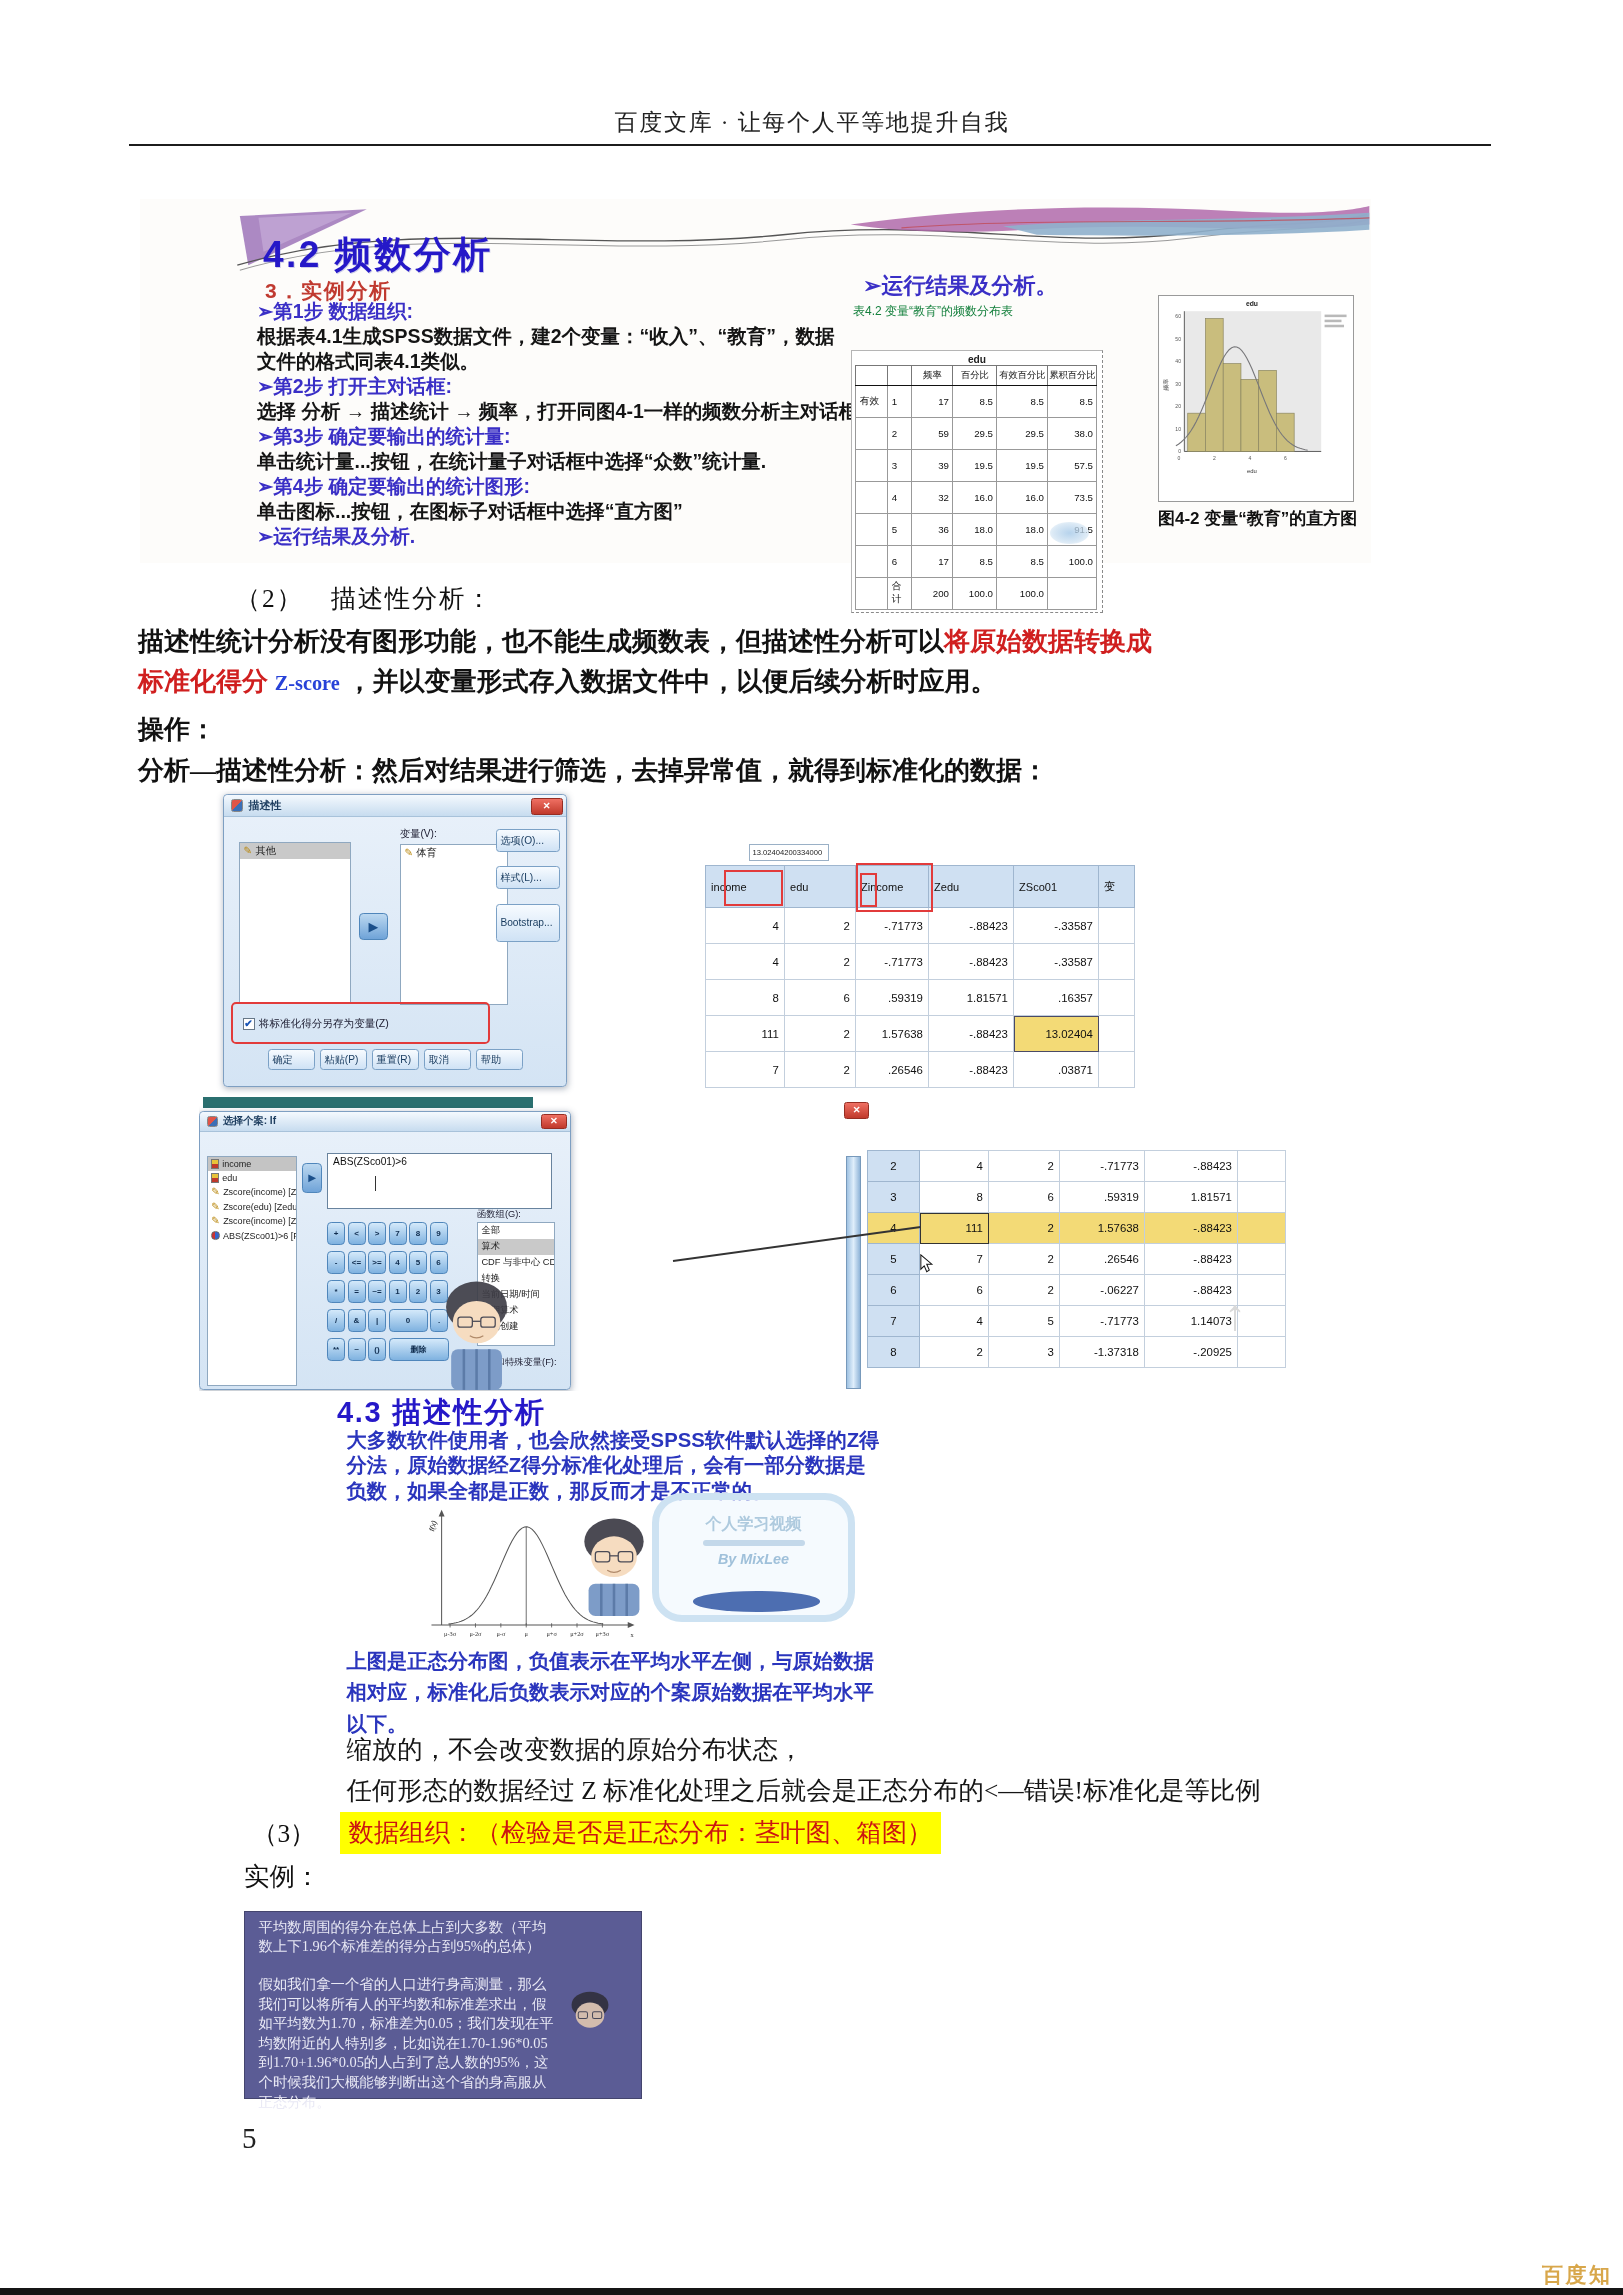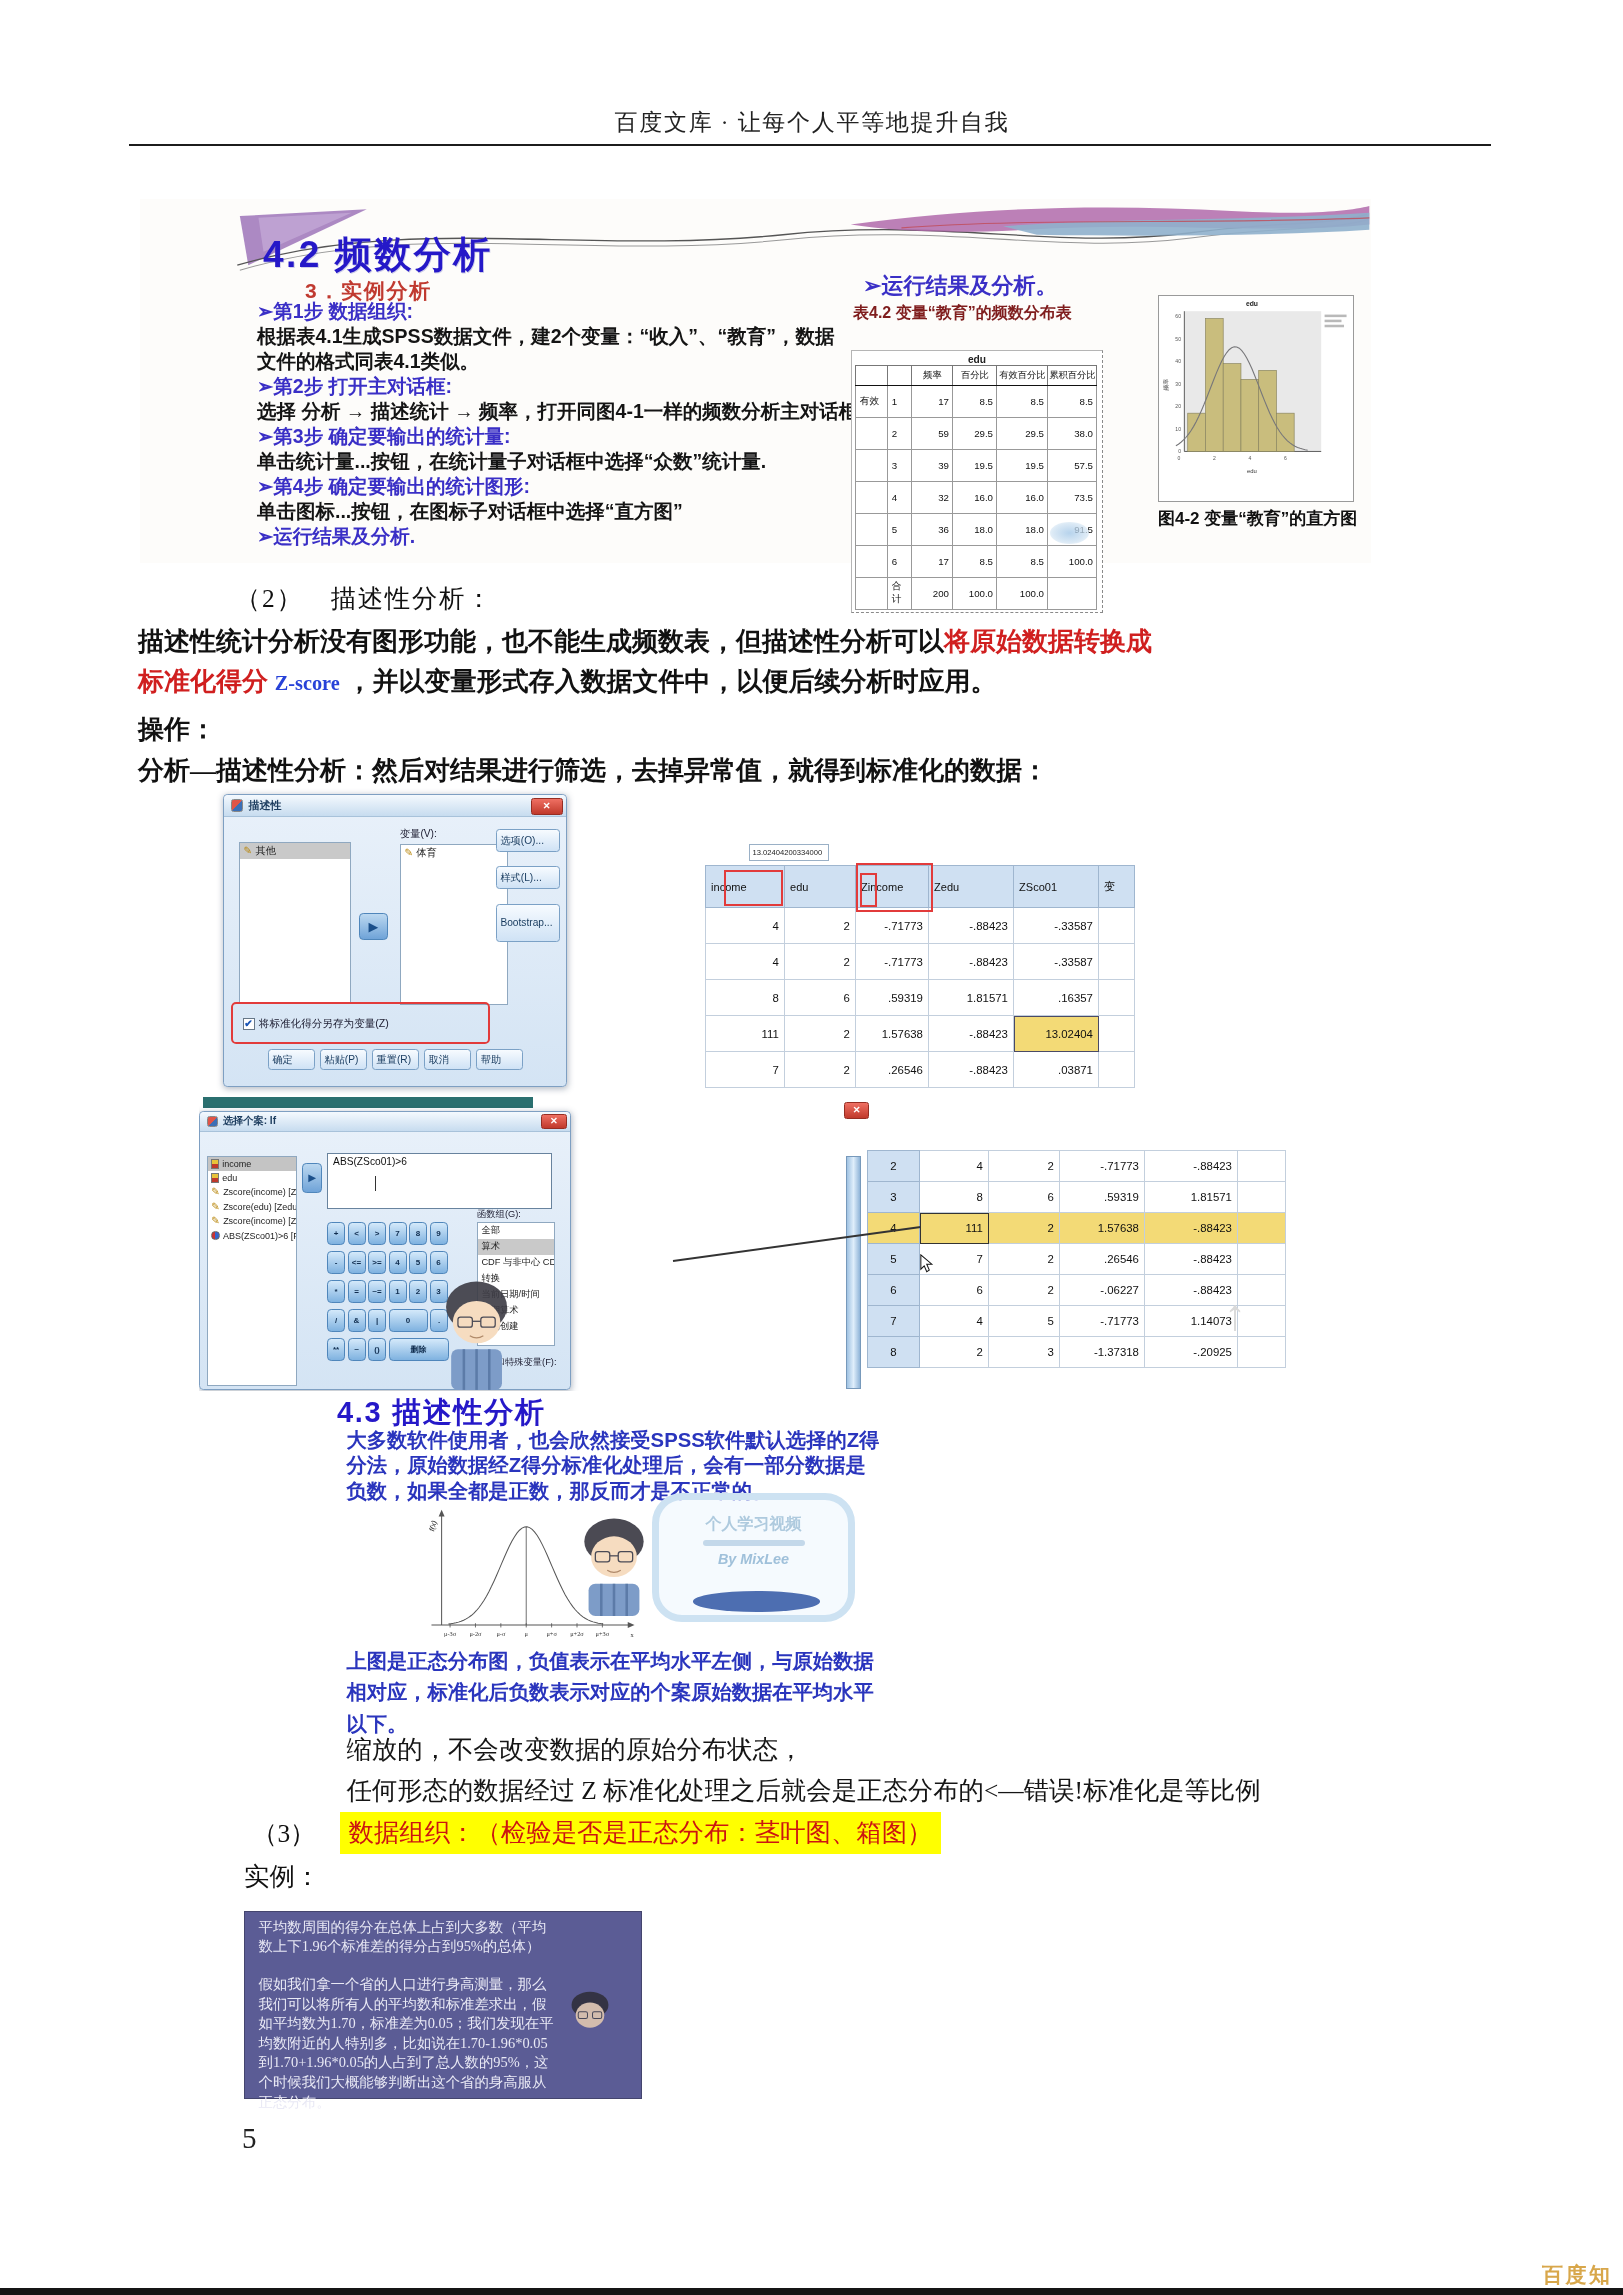--- a/index.html
+++ b/index.html
@@ -19,21 +19,21 @@
 
   
   .slide { background:#fdfcfa; }
   .slide-title { font-size:37px; font-weight:bold; color:#2518c8; letter-spacing:2.5px;
                  text-shadow:0.8px 0.8px 0 rgba(120,120,200,.35); }
   .slide-sub { font-size:21px; font-weight:bold; color:#c03a30; letter-spacing:1.7px; }
   .step { font-size:19.5px; font-weight:bold; line-height:25px; white-space:nowrap; }
   .step.head { color:#3a2fc6; }
   .step.body { color:#141414; }
   .result-head { font-size:22px; font-weight:bold; color:#3a2fc6; }
-  .tbl-caption { font-size:16px; color:#7f1d1d;font-weight:bold; }
+  .tbl-caption { font-size:12px; color:#15803d; }
 
   .freq-outer { background:#fff; border:0.8px solid #b5b5b5; border-right:1.7px dashed #8a8a8a;
                 border-bottom:1.7px dashed #8a8a8a; padding:2.5px 3.4px; }
   .freq-title { text-align:center; font-size:10.2px; font-weight:bold; color:#222; }
   table.freq { border-collapse:collapse; border:1.7px solid #111; width:240px; table-layout:fixed; }
   table.freq th { border:0.8px solid #777; border-bottom:1.7px solid #111; background:#fff;
                   font-size:9.3px; font-weight:normal; text-align:center; height:20.3px; overflow:hidden; }
   table.freq td { border:0.8px solid #999; font-size:9.7px; height:32px; padding:0 3.4px;
                   text-align:right; overflow:hidden; }
   table.freq td:first-child, table.freq td:nth-child(2) { text-align:left; }
@@ -152,21 +152,21 @@
     <polygon points="118,20 268,12 128,78" fill="#a883c0" opacity="0.95"></polygon>
     <polygon points="140,22 250,16 146,62" fill="#c3a8d6" opacity="0.8"></polygon>
     <path d="M115,78 C320,18 520,66 760,42 C950,22 1080,60 1240,40 C1340,26 1400,32 1450,18" stroke="#555" stroke-width="1.6" fill="none"></path>
     <path d="M118,84 C322,24 522,72 762,48 C952,28 1082,66 1242,46 C1342,32 1402,38 1452,24" stroke="#999" stroke-width="1.2" fill="none"></path>
     <path d="M840,30 C1000,8 1150,6 1290,14 C1380,19 1430,14 1453,8 L1453,30 C1340,42 1200,26 1050,36 C960,41 890,38 840,30 Z" fill="#b06aaa" opacity="0.85"></path>
     <path d="M1020,32 C1150,22 1300,26 1453,16 L1453,36 C1330,44 1180,44 1060,42 Z" fill="#8fb0cc" opacity="0.9"></path>
     <path d="M900,34 C1050,22 1250,30 1453,22" stroke="#c04a56" stroke-width="1.4" fill="none" opacity="0.8"></path>
   </svg>
 
   <div class="abs slide-title nowrap" style="left:123px;top:30.5px;">4.2 频数分析</div>
-  <div class="abs slide-sub nowrap" style="left:125px;top:78px;margin-left:40px;">3．实例分析</div>
+  <div class="abs slide-sub nowrap" style="left:125px;top:78px;">3．实例分析</div>
 
   <div class="abs" style="left:117px;top:100px;">
       <div class="step head">➢第1步 数据组织:</div>
       <div class="step body">根据表4.1生成SPSS数据文件，建2个变量：“收入”、“教育”，数据</div>
       <div class="step body">文件的格式同表4.1类似。</div>
       <div class="step head">➢第2步 打开主对话框:</div>
       <div class="step body">选择 分析 → 描述统计 → 频率，打开同图4-1一样的频数分析主对话框.</div>
       <div class="step head">➢第3步 确定要输出的统计量:</div>
       <div class="step body">单击统计量...按钮，在统计量子对话框中选择“众数”统计量.</div>
       <div class="step head">➢第4步 确定要输出的统计图形:</div>

